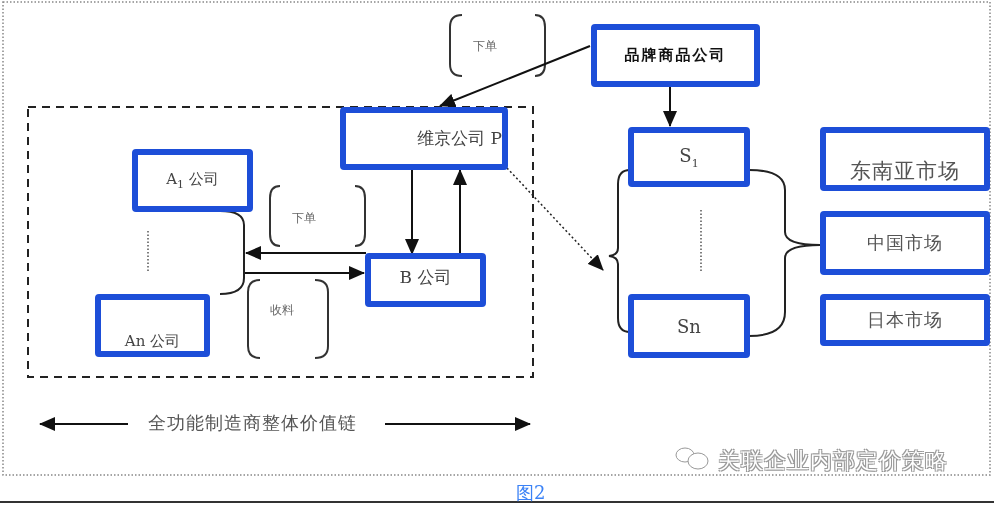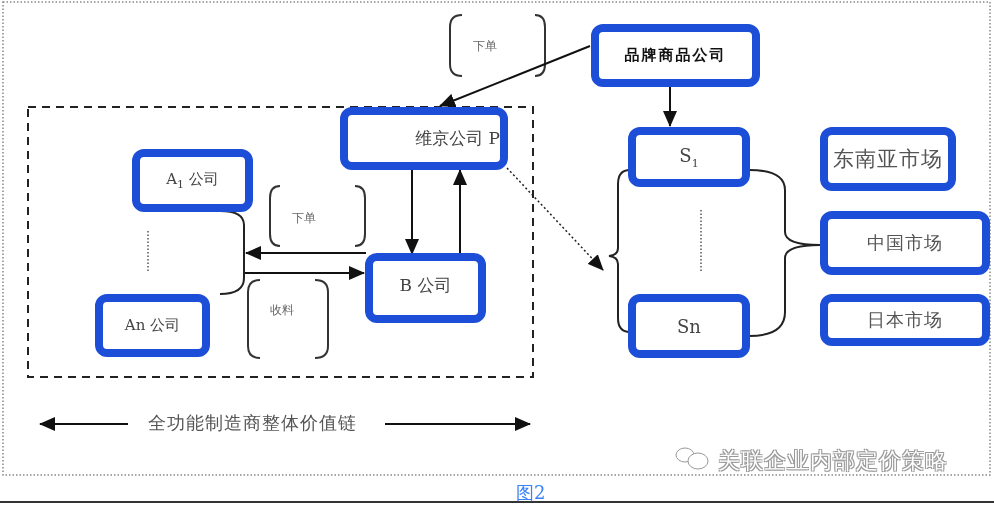--- a/index.html
+++ b/index.html
@@ -1,19 +1,19 @@
 <!DOCTYPE html>
 <html><head>
 <meta charset="utf-8">
 <style>
   html, body { margin:0; padding:0; background:#ffffff; }
   body { width:994px; height:505px; position:relative; overflow:hidden;
          font-family:"DejaVu Serif","Liberation Serif",serif; color:#333; }
   #canvas { position:absolute; left:0; top:0; width:994px; height:505px; }
-  .box { position:absolute; border:8px solid #1d4ed8; border-radius:12px; background:#fff;
+  .box { position:absolute; border:6px solid #1d4ed8; border-radius:4px; background:#fff;
          display:flex; align-items:center; justify-content:center; box-sizing:border-box;
          font-size:16px; color:#444; }
   .box.bold { font-weight:bold; color:#111; font-size:15px; letter-spacing:2px; }
   .box.market { font-family:"DejaVu Sans","Liberation Sans",sans-serif; font-size:18px; color:#555; letter-spacing:1px; }
   .box.market.big { font-size:21px; }
   .label { position:absolute; font-family:"DejaVu Sans","Liberation Sans",sans-serif;
            font-size:12px; color:#666; white-space:nowrap; }
   .chain-label { position:absolute; font-family:"DejaVu Sans","Liberation Sans",sans-serif;
                  font-size:18px; color:#555; letter-spacing:1px; white-space:nowrap;text-align:center; }
   .caption { position:absolute; font-family:"DejaVu Serif","Liberation Serif",serif;
@@ -87,37 +87,37 @@
 </div>
 
 <div class="box" style="left:340px;top:107px;width:168px;height:63px;font-size:17px;justify-content:flex-end;">
   <span>维京公司 P</span>
 </div>
 
 <div class="box" style="left:100px;top:149px;width:121px;height:63px;font-size:15px;margin-left:32px;">
   <span><span>A</span><sub>1</sub><span> 公司</span></span>
 </div>
 
-<div class="box" style="left:95px;top:294px;width:115px;height:63px;font-size:15px;">
+<div class="box" style="left:95px;top:294px;width:115px;height:63px;font-size:15px;align-items:flex-end;">
   <span>An 公司</span>
 </div>
 
-<div class="box" style="left:365px;top:253px;width:121px;height:70px;font-size:17px;">
+<div class="box" style="left:365px;top:253px;width:121px;height:54px;font-size:17px;">
   <span style="margin-top:-6px;">B 公司</span>
 </div>
 
 <div class="box" style="left:628px;top:127px;width:122px;height:60px;font-size:18px;">
   <span><span>S</span><sub>1</sub></span>
 </div>
 
 <div class="box" style="left:628px;top:294px;width:122px;height:64px;font-size:18px;">
   <span>Sn</span>
 </div>
 
-<div class="box market big" style="left:820px;top:127px;width:136px;height:64px;">
+<div class="box market big" style="left:820px;top:127px;width:170px;height:64px;align-items:flex-end;">
   <span>东南亚市场</span>
 </div>
 <div class="box market" style="left:820px;top:211px;width:170px;height:64px;justify-content:center;">
   <span>中国市场</span>
 </div>
 <div class="box market" style="left:820px;top:294px;width:170px;height:52px;">
   <span>日本市场</span>
 </div>
 
 <div class="label" style="left:473px;top:38px;">下单</div>

